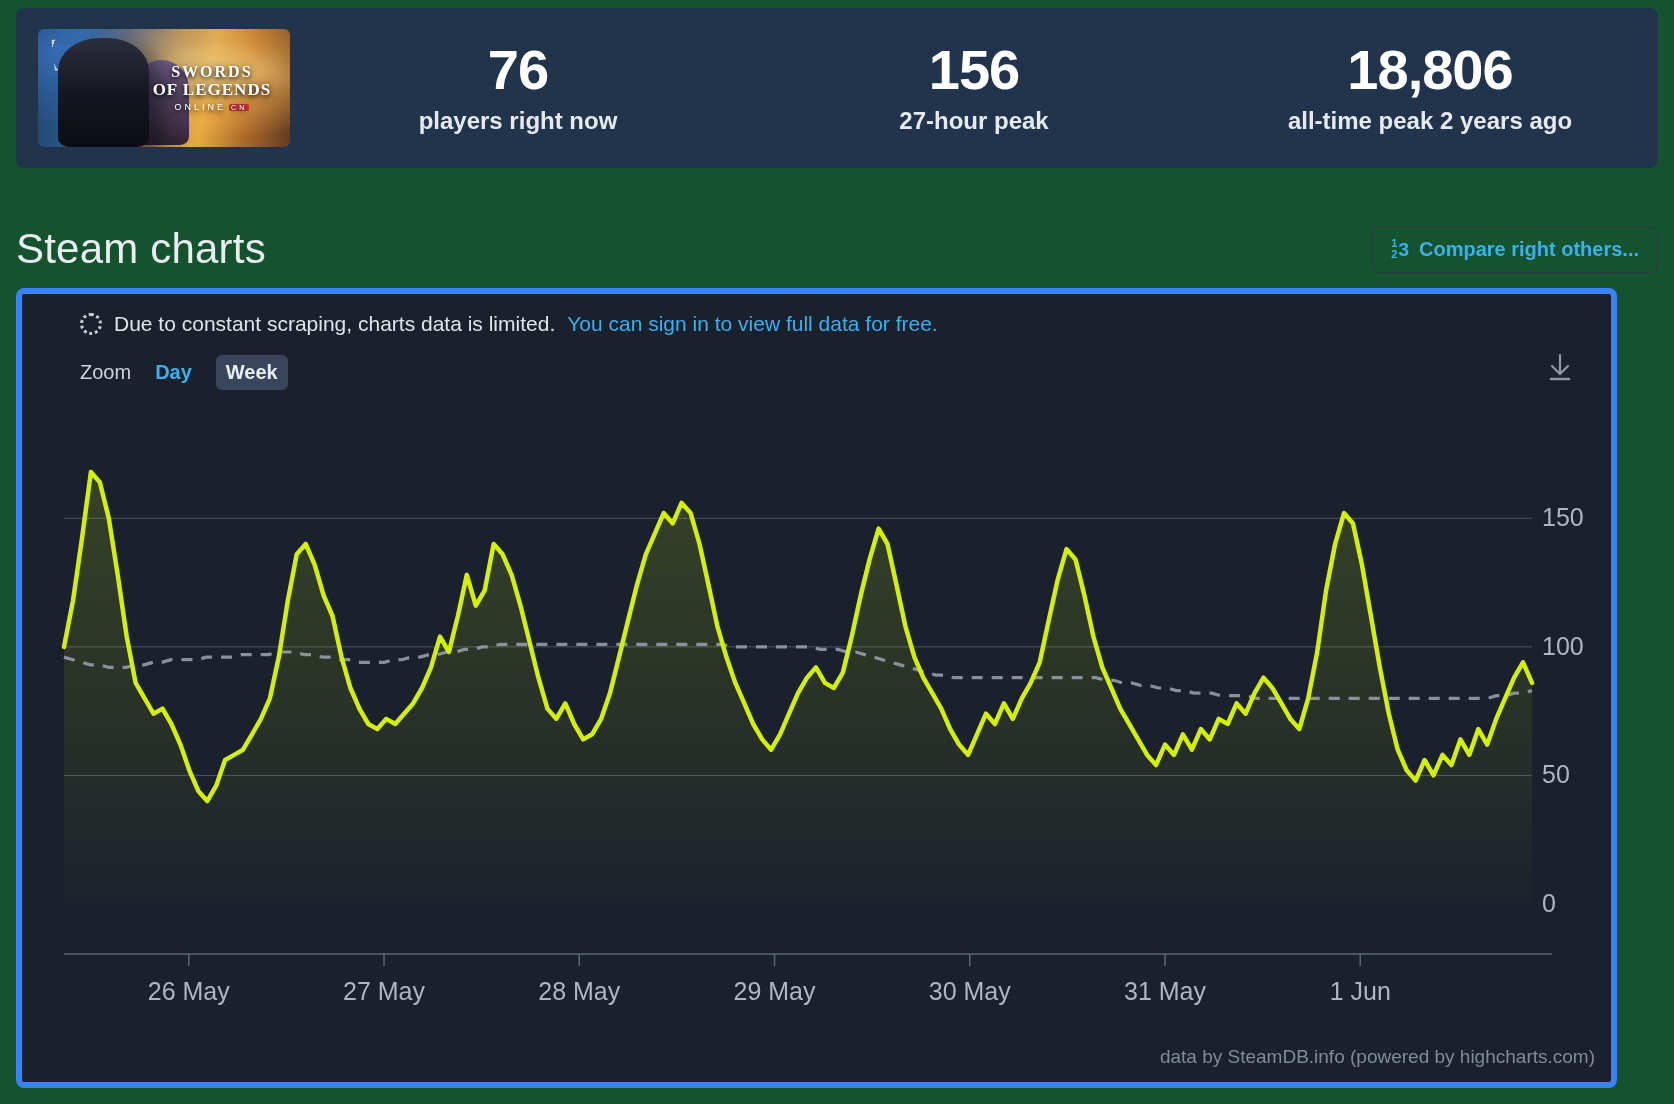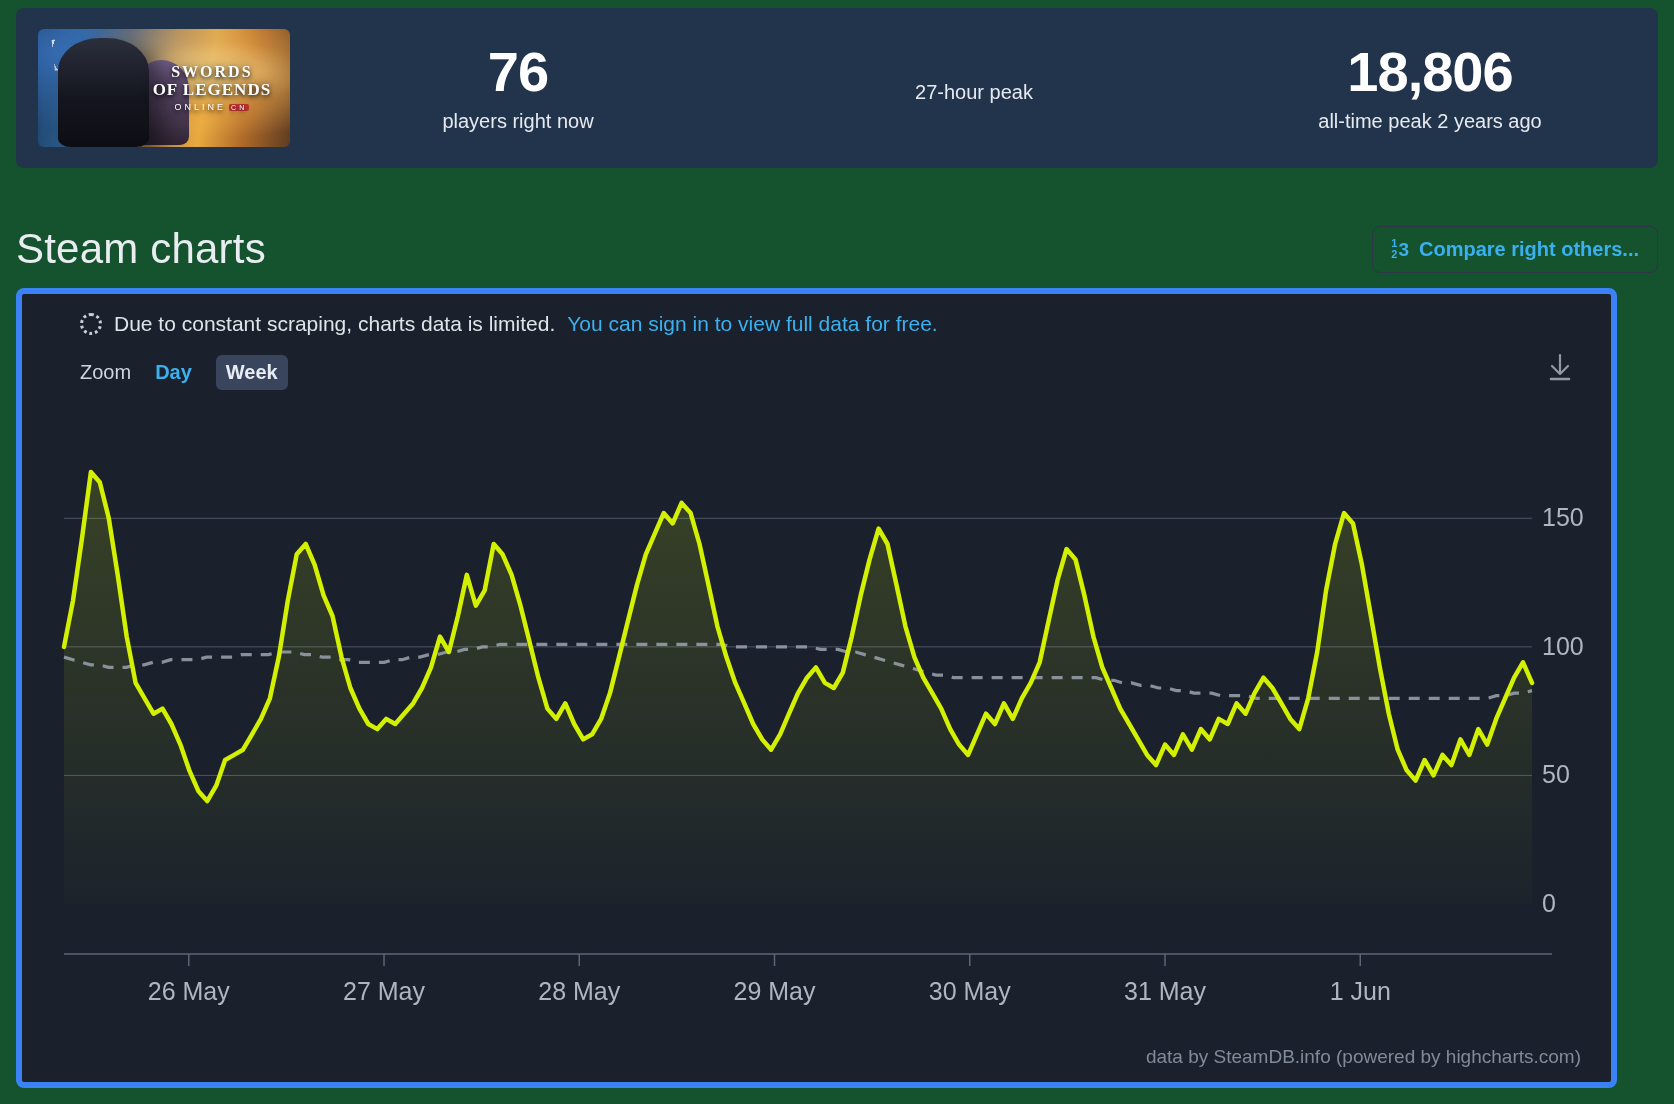--- a/index.html
+++ b/index.html
@@ -65,21 +65,21 @@
   .cover-art .logo .l2 { font-family: "Liberation Serif", serif; font-size: 17px; font-weight: 700; letter-spacing: 1px; }
   .cover-art .logo .l3 { font-size: 9px; letter-spacing: 3px; margin-top: 4px; }
   .cover-art .logo .l3 .cn { display:inline-block; background:#b33; color:#fff; font-size:7px; padding:0 2px; border-radius:2px; vertical-align:middle; margin-left:3px;}
 
   .stat {
     flex: 1 1 0; text-align: center; color: #fff;
   }
   .stat .num {
     font-size: 56px; font-weight: 700; line-height: 1.05; letter-spacing: -1px;
   }
-  .stat .lbl { font-size: 20px; color: #e6eaf0; margin-top: 8px; font-weight: 400; }
+  .stat .lbl { font-size: 24px; color: #e6eaf0; margin-top: 8px; font-weight: 700; }
 
   
   .title-row {
     position: absolute; left: 16px; top: 210px; width: 1642px; height: 78px;
     display: flex; align-items: center; justify-content: space-between;
   }
   .page-title {
     font-size: 42px; color: #e9edf2; font-weight: 400; letter-spacing: .2px;
   }
   .compare-btn {
@@ -118,21 +118,21 @@
   .zoom-opt.active { background: #39455c; color: #e8edf3; }
   .dl-icon {
     position: absolute; right: 34px; top: 14px;
     width: 34px; height: 34px; cursor: pointer; opacity: .75;
   }
 
   .chart-area { position: absolute; left: 0; top: 130px; width: 1642px; height: 600px; }
   .chart-svg { display: block; width: 1642px; height: 600px; }
 
   .credit {
-    position: absolute; right: 30px; bottom: 14px;
+    position: absolute; right: 16px; bottom: 14px;
     font-size: 19px; color: #808a99;
   }
 </style>
 </head>
 <body>
 
 <div class="page">
 
   <div class="stats-card">
     <div class="cover-art">
@@ -146,20 +146,21 @@
         <div class="l2">OF LEGENDS</div>
         <div class="l3"><span>ONLINE</span><span class="cn">CN</span></div>
       </div>
     </div>
 
     <div class="stat">
       <div class="num">76</div>
       <div class="lbl">players right now</div>
     </div>
     <div class="stat">
+      <div class="num">156</div>
       <div class="lbl">27-hour peak</div>
     </div>
     <div class="stat">
       <div class="num">18,806</div>
       <div class="lbl">all-time peak 2 years ago</div>
     </div>
   </div>
 
   <div class="title-row">
     <div class="page-title">Steam charts</div>

